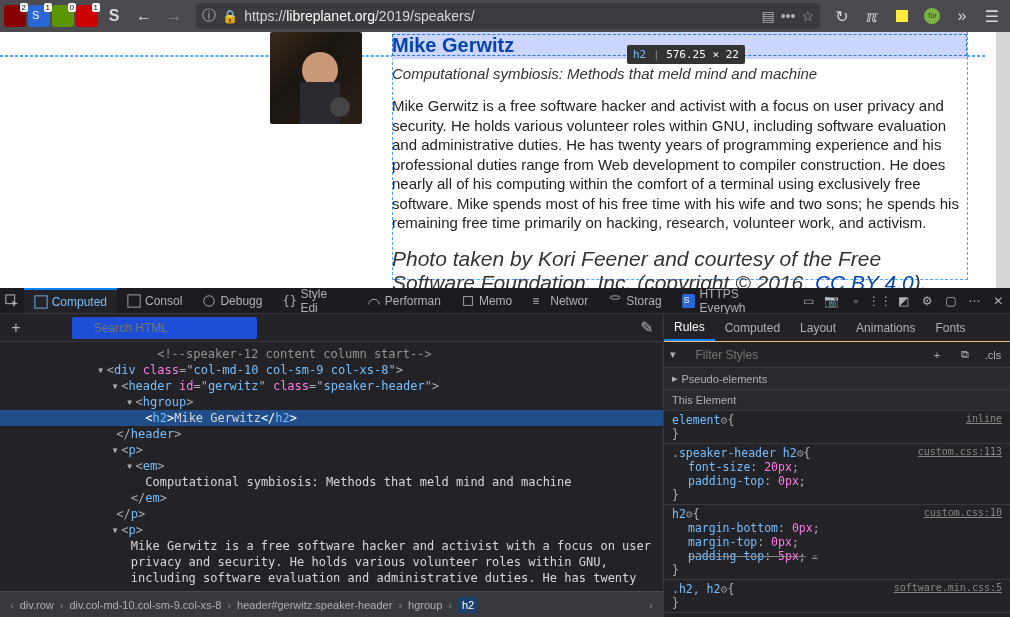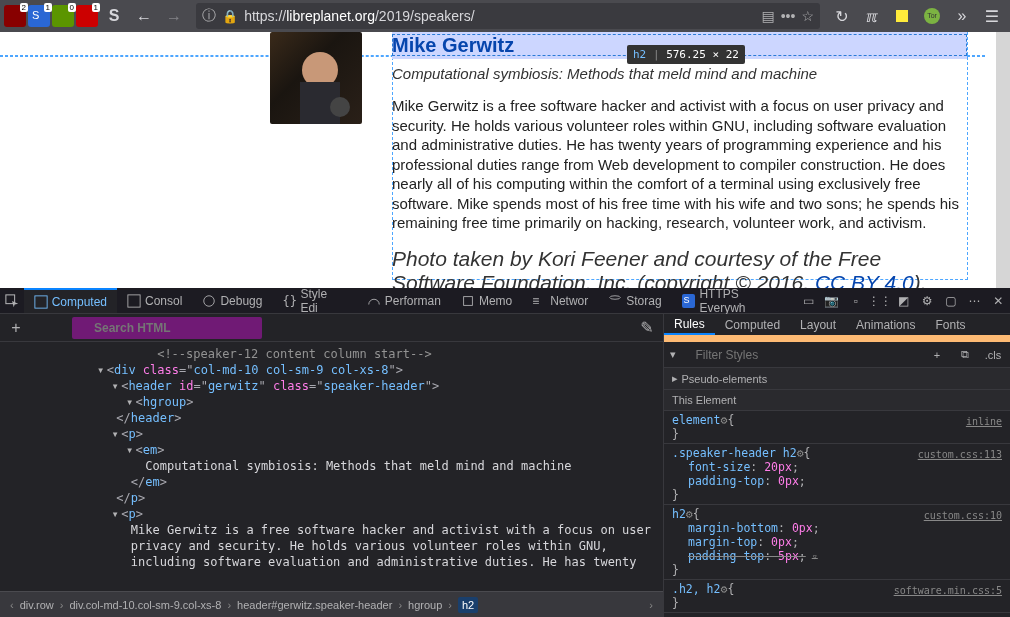--- a/index.html
+++ b/index.html
@@ -38,51 +38,51 @@
 .dt-tab.active { background: #232327; color: #75bfff; border-top: 2px solid #0a84ff; }
 .dt-tab svg, .dt-tab .ico { width: 14px; height: 14px; }
 .dt-tabs .sp { flex: 1; }
 .dt-tabs .sq { width: 24px; height: 24px; display: flex; align-items: center; justify-content: center; color: #b1b1b3; cursor: pointer; }
 .dt-body { flex: 1; display: flex; }
 
 
 .markup { width: 664px; display: flex; flex-direction: column; border-right: 1px solid #38383d; }
 .mk-toolbar { height: 28px; display: flex; align-items: center; padding: 0 6px; gap: 6px; border-bottom: 1px solid #38383d; background: #232327; }
 .mk-add { width: 20px; height: 20px; display: flex; align-items: center; justify-content: center; color: #b1b1b3; cursor: pointer; font-size: 16px; }
-.mk-search { flex: 1; background: #701a75; border: none; color: #b1b1b3; padding: 4px 8px 4px 22px; border-radius: 2px; font-size: 12px; position: relative; font-weight: bold; }
+.mk-search { flex: 1; background: #1d4ed8; border: none; color: #b1b1b3; padding: 4px 8px 4px 22px; border-radius: 2px; font-size: 12px; position: relative; }
 .mk-search-wrap { flex: 1; position: relative; margin: 0 60px 0 40px; }
 .mk-search-wrap::before { content: "🔍"; position: absolute; left: 6px; top: 3px; font-size: 11px; opacity: .6; }
 .mk-tree { flex: 1; overflow: hidden; font-family: monospace; font-size: 12px; line-height: 16px; padding-top: 4px; }
 .mk-line { white-space: pre; padding-left: 8px; }
 .mk-line .tw { color: #b1b1b3; cursor: pointer; display: inline-block; width: 12px; text-align: center; }
 .mk-line.sel { background: #204e8a; color: #fff; }
 .tag-b { color: #75bfff; }
 .attr-n { color: #ff7de9; }
 .attr-v { color: #75bfff; }
 .cmt { color: #939393; margin-left: 48px; }
 .txt-c { color: #d7d7db; }
 
 .bc { height: 26px; background: #38383d; display: flex; align-items: center; padding: 0 4px; font-size: 11px; color: #b1b1b3; border-top: 1px solid #4a4a4f; }
 .bc .chev { padding: 0 6px; color: #888; }
 .bc .seg { cursor: pointer; white-space: nowrap; }
 .bc .seg.active { background: #1a3f6c; color: #fff; border-radius: 2px; padding: 2px 4px; }
 
 
 .rules { flex: 1; display: flex; flex-direction: column; background: #232327; }
-.rules-tabs { height: 28px; display: flex; border-bottom: 7px solid #fdba74; }
+.rules-tabs { height: 28px; display: flex; border-bottom: 1px solid #fdba74; }
 .rules-tab { padding: 0 10px; display: flex; align-items: center; color: #b1b1b3; cursor: pointer; font-size: 12px; }
 .rules-tab.active { color: #fff; border-bottom: 2px solid #0a84ff; }
 .rules-filter { height: 26px; display: flex; align-items: center; padding: 0 6px; border-bottom: 1px solid #38383d; gap: 6px; }
 .rules-filter input { background: transparent; border: none; color: #b1b1b3; font-size: 12px; flex: 1; padding-left: 14px; }
 .rules-filter .ficon { color: #b1b1b3; font-size: 11px; }
 .rules-filter .ract { width: 22px; text-align: center; color: #b1b1b3; cursor: pointer; font-size: 11px; }
 .rules-section { border-bottom: 1px solid #38383d; }
 .rules-header { background: #2a2a2e; padding: 4px 8px; color: #b1b1b3; font-size: 11px; display: flex; align-items: center; gap: 4px; cursor: pointer; }
 .css-rule { padding: 2px 8px; font-family: monospace; font-size: 11.5px; }
-.css-rule .sel-line { display: flex; align-items: flex-end; }
+.css-rule .sel-line { display: flex; align-items: flex-start; }
 .css-rule .selector { color: #75bfff; }
 .css-rule .src { margin-left: auto; color: #888; font-size: 10px; text-decoration: underline; }
 .css-decl { padding-left: 16px; }
 .css-decl .pn { color: #75bfff; text-align: center; }
 .css-decl .pv { color: #ff7de9; }
 .css-decl.strike { text-decoration: line-through; color: #888; }
 .funnel { color: #888; margin-left: 6px; font-size: 10px; }
 
 </style>
 </head>
@@ -228,20 +228,21 @@
         <div class="mk-search-wrap">
           <input class="mk-search" placeholder="Search HTML" style="">
         </div>
         <div class="mk-add">✎</div>
       </div>
       <div class="mk-tree">
 <div class="mk-line">              <span class="cmt">&lt;!--speaker-12 content column start--&gt;</span></div>
 <div class="mk-line">            <span class="tw">▾</span>&lt;<span class="tag-b">div</span> <span class="attr-n">class</span>="<span class="attr-v">col-md-10 col-sm-9 col-xs-8</span>"&gt;</div>
 <div class="mk-line">              <span class="tw">▾</span>&lt;<span class="tag-b">header</span> <span class="attr-n">id</span>="<span class="attr-v">gerwitz</span>" <span class="attr-n">class</span>="<span class="attr-v">speaker-header</span>"&gt;</div>
 <div class="mk-line">                <span class="tw">▾</span>&lt;<span class="tag-b">hgroup</span>&gt;</div>
+<div class="mk-line sel">                   &lt;<span class="tag-b">h2</span>&gt;<span class="txt-c">Mike Gerwitz</span>&lt;/<span class="tag-b">h2</span>&gt;</div>
 <div class="mk-line">               &lt;/<span class="tag-b">header</span>&gt;</div>
 <div class="mk-line">              <span class="tw">▾</span>&lt;<span class="tag-b">p</span>&gt;</div>
 <div class="mk-line">                <span class="tw">▾</span>&lt;<span class="tag-b">em</span>&gt;</div>
 <div class="mk-line">                   <span class="txt-c">Computational symbiosis: Methods that meld mind and machine</span></div>
 <div class="mk-line">                 &lt;/<span class="tag-b">em</span>&gt;</div>
 <div class="mk-line">               &lt;/<span class="tag-b">p</span>&gt;</div>
 <div class="mk-line">              <span class="tw">▾</span>&lt;<span class="tag-b">p</span>&gt;</div>
 <div class="mk-line"><span class="txt-c">                 Mike Gerwitz is a free software hacker and activist with a focus on user</span></div>
 <div class="mk-line"><span class="txt-c">                 privacy and security. He holds various volunteer roles within GNU,</span></div>
 <div class="mk-line"><span class="txt-c">                 including software evaluation and administrative duties. He has twenty</span></div>

